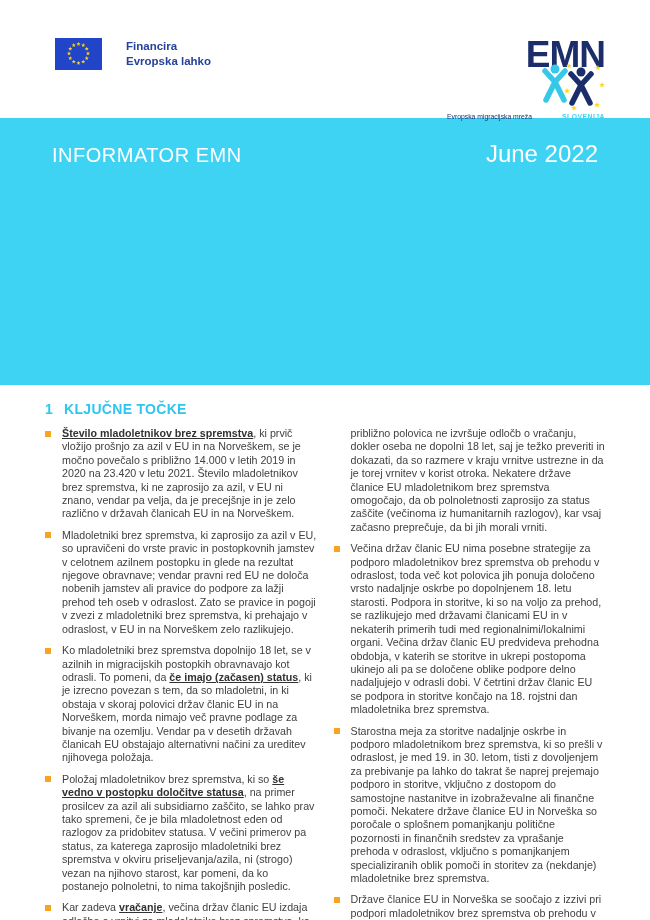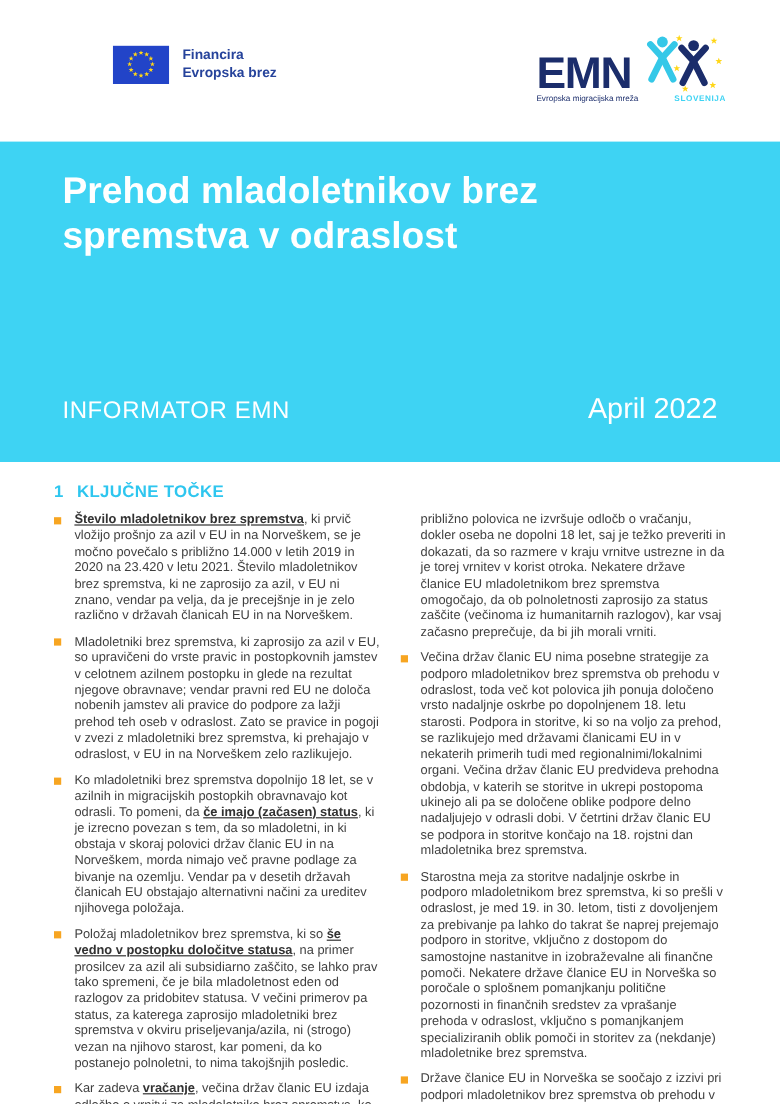--- a/index.html
+++ b/index.html
@@ -6,25 +6,25 @@
   html,body { background:#ffffff; }
   body { font-family:"Liberation Sans", sans-serif; }
   .page {
     position:relative; width:650px; height:920px; margin:0 auto;
     background:#ffffff; overflow:hidden; color:var(--text,#3f3f3f);
   }
 
   
   .logo-band { height:118px; display:flex; align-items:flex-start; justify-content:space-between;
     padding:38px 45px 0 55px; }
-  .eu-block { display:flex; align-items:flex-start; gap:11px;margin-left:39px; }
+  .eu-block { display:flex; align-items:flex-start; gap:24px; }
   .eu-flag { width:47px; height:32px; display:block; }
   .eu-text { font-weight:bold; color:var(--eu-navy,#26439b); font-size:11.5px; line-height:15px; padding-top:1px; }
   .emn-block { width:158px; }
-  .emn-top { display:flex; align-items:flex-end; }
+  .emn-top { display:flex; align-items:flex-end;flex-direction:column; }
   .emn-acronym { font-weight:bold; color:var(--navy,#1b2d6b); font-size:37px; line-height:34px; letter-spacing:-1px; }
   .emn-figures { width:72px; height:50px; margin-left:4px; margin-top:-10px; }
   .emn-sub { display:flex; justify-content:space-between; align-items:baseline; margin-top:1px; }
   .emn-subtitle { color:var(--navy,#1b2d6b); font-size:6.8px; }
   .emn-country { color:var(--banner-cyan,#3ed3f3); font-size:6.8px; font-weight:bold; letter-spacing:.5px; }
 
   
   .banner {
     height:267px; background:var(--banner-cyan,#3ed3f3); color:#ffffff;
     padding:22px 52px 30px 52px; display:flex; flex-direction:column; justify-content:space-between;
@@ -73,21 +73,21 @@
         <use href="#star" x="26.05" y="21.53" width="4.4" height="4.4"></use>
         <use href="#star" x="21.3" y="22.8" width="4.4" height="4.4"></use>
         <use href="#star" x="16.55" y="21.53" width="4.4" height="4.4"></use>
         <use href="#star" x="13.07" y="18.05" width="4.4" height="4.4"></use>
         <use href="#star" x="11.8" y="13.3" width="4.4" height="4.4"></use>
         <use href="#star" x="13.07" y="8.55" width="4.4" height="4.4"></use>
         <use href="#star" x="16.55" y="5.07" width="4.4" height="4.4"></use>
       </svg>
       <div class="eu-text">
         <div>Financira</div>
-        <div>Evropska brez</div>
+        <div>Evropska lahko</div>
       </div>
     </div>
 
     <div class="emn-block">
       <div class="emn-top">
         <div class="emn-acronym">EMN</div>
         <svg class="emn-figures" viewBox="0 0 72 50">
           <g stroke="#35c8e8" stroke-width="5.5" stroke-linecap="round" fill="none">
             <path d="M22 20 L12 9"></path>
               <path d="M22 20 L32 9"></path>
@@ -111,24 +111,23 @@
         </svg>
       </div>
       <div class="emn-sub">
         <span class="emn-subtitle">Evropska migracijska mreža</span>
         <span class="emn-country">SLOVENIJA</span>
       </div>
     </div>
   </div>
 
   <div class="banner">
-    <div class="banner-title">Prehod mladoletnikov brez spremstva v odraslost</div>
     <div class="banner-footer">
       <div class="banner-kicker">INFORMATOR EMN</div>
-      <div class="banner-date">April 2022</div>
+      <div class="banner-date">June 2022</div>
     </div>
   </div>
 
   <div class="main">
     <div class="section-heading">
       <span class="num">1</span><span>KLJUČNE TOČKE</span>
     </div>
     <div class="columns">
       <div class="col">
           <div class="kp-item"><b>Število mladoletnikov brez spremstva</b><span>, ki prvič vložijo prošnjo za azil v EU in na Norveškem, se je močno povečalo s približno 14.000 v letih 2019 in 2020 na 23.420 v letu 2021. Število mladoletnikov brez spremstva, ki ne zaprosijo za azil, v EU ni znano, vendar pa velja, da je precejšnje in je zelo različno v državah članicah EU in na Norveškem.</span></div>

